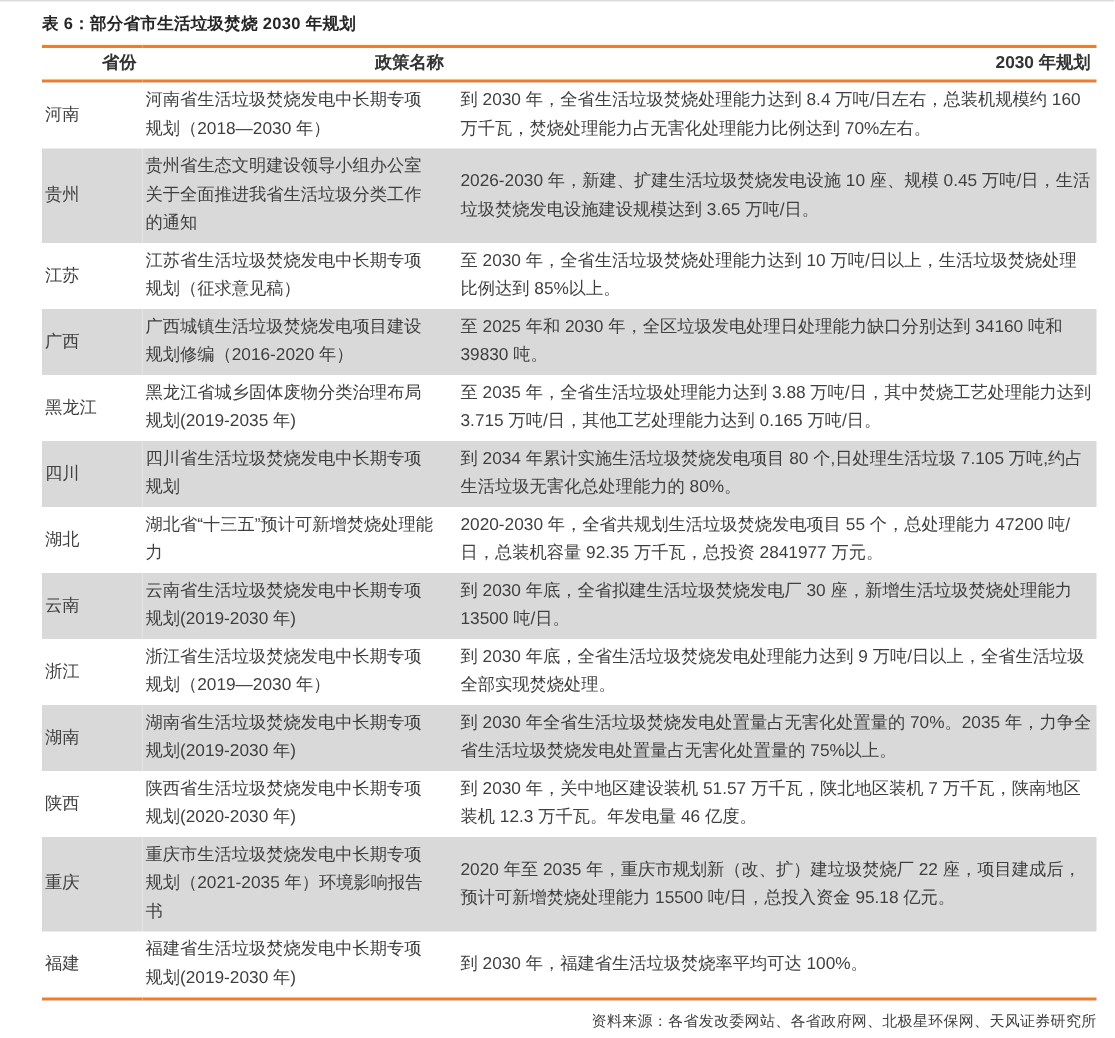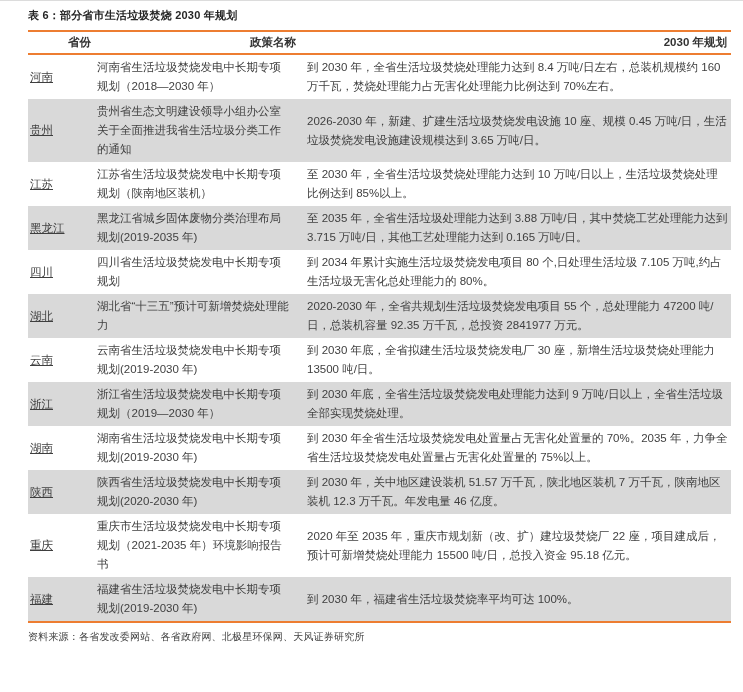--- a/index.html
+++ b/index.html
@@ -23,25 +23,25 @@
   thead th{
     border-bottom:2px solid #ed7d31;
     text-align:right;font-weight:bold;color:#333333;
     font-size:11.5px;line-height:17px;padding:2px 4px 2px 2px;
   }
   thead th.h-plan{padding-left:7px;}
   tbody td{
     vertical-align:middle;font-size:11.5px;line-height:19px;
     padding:3px 8px 3px 2px;overflow-wrap:break-word;
   }
-  tbody td.cell-province{padding-left:2px;text-decoration:underline;}
+  tbody td.cell-province{padding-left:2px;}
   tbody td.cell-plan{padding-left:7px;padding-right:2px;}
   tbody tr:nth-child(even){background:#d9d9d9;}
   .source-line{
-    font-size:10px;color:#3f3f3f;margin-top:7px;letter-spacing:0.2px;
+    font-size:10px;color:#3f3f3f;margin-top:7px;letter-spacing:0.2px;text-align:right;
   }
 </style>
 </head>
 <body>
 
 <div class="page">
   <div class="doc-title">表 6：部分省市生活垃圾焚烧 2030 年规划</div>
 
   <table class="policy-table">
     <colgroup>
@@ -62,22 +62,27 @@
         <td class="cell-policy">河南省生活垃圾焚烧发电中长期专项规划（2018—2030 年）</td>
         <td class="cell-plan">到 2030 年，全省生活垃圾焚烧处理能力达到 8.4 万吨/日左右，总装机规模约 160 万千瓦，焚烧处理能力占无害化处理能力比例达到 70%左右。</td>
       </tr>
       <tr>
         <td class="cell-province">贵州</td>
         <td class="cell-policy">贵州省生态文明建设领导小组办公室关于全面推进我省生活垃圾分类工作的通知</td>
         <td class="cell-plan">2026-2030 年，新建、扩建生活垃圾焚烧发电设施 10 座、规模 0.45 万吨/日，生活垃圾焚烧发电设施建设规模达到 3.65 万吨/日。</td>
       </tr>
       <tr>
         <td class="cell-province">江苏</td>
-        <td class="cell-policy">江苏省生活垃圾焚烧发电中长期专项规划（陕南地区装机）</td>
+        <td class="cell-policy">江苏省生活垃圾焚烧发电中长期专项规划（征求意见稿）</td>
         <td class="cell-plan">至 2030 年，全省生活垃圾焚烧处理能力达到 10 万吨/日以上，生活垃圾焚烧处理比例达到 85%以上。</td>
+      </tr>
+      <tr>
+        <td class="cell-province">广西</td>
+        <td class="cell-policy">广西城镇生活垃圾焚烧发电项目建设规划修编（2016-2020 年）</td>
+        <td class="cell-plan">至 2025 年和 2030 年，全区垃圾发电处理日处理能力缺口分别达到 34160 吨和 39830 吨。</td>
       </tr>
       <tr>
         <td class="cell-province">黑龙江</td>
         <td class="cell-policy">黑龙江省城乡固体废物分类治理布局规划(2019-2035 年)</td>
         <td class="cell-plan">至 2035 年，全省生活垃圾处理能力达到 3.88 万吨/日，其中焚烧工艺处理能力达到 3.715 万吨/日，其他工艺处理能力达到 0.165 万吨/日。</td>
       </tr>
       <tr>
         <td class="cell-province">四川</td>
         <td class="cell-policy">四川省生活垃圾焚烧发电中长期专项规划</td>
         <td class="cell-plan">到 2034 年累计实施生活垃圾焚烧发电项目 80 个,日处理生活垃圾 7.105 万吨,约占生活垃圾无害化总处理能力的 80%。</td>

